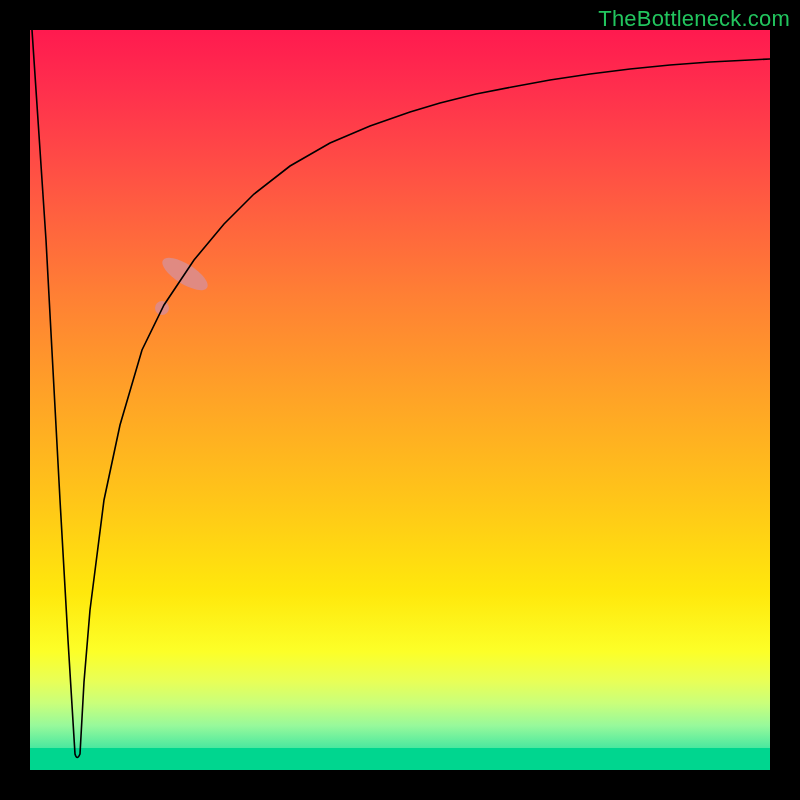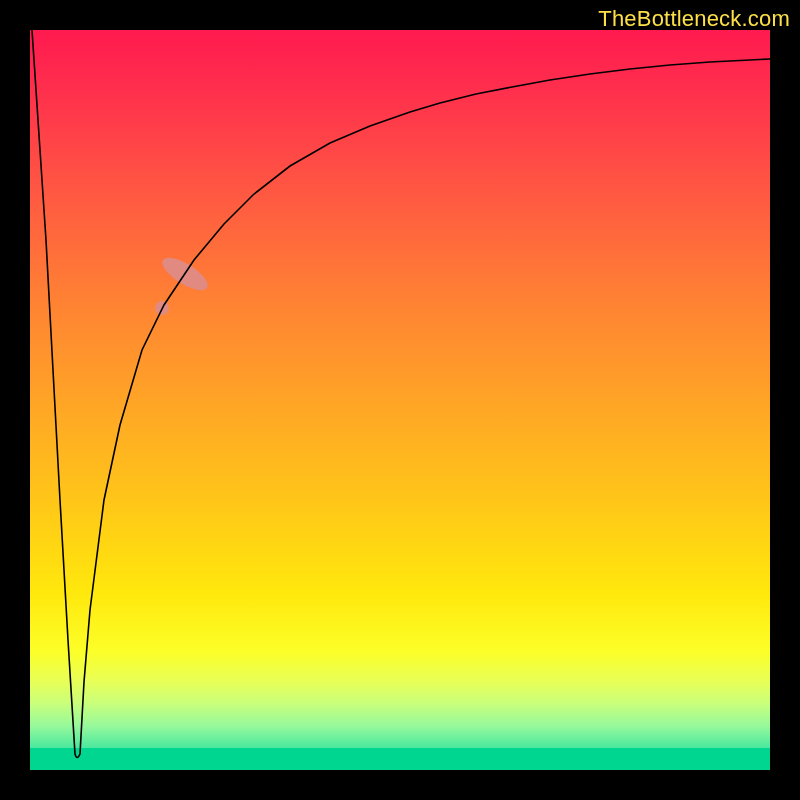--- a/index.html
+++ b/index.html
@@ -52,21 +52,21 @@
     left: 0;
     right: 0;
     bottom: 0;
     height: 22px;
     background: #00d68f;
   }
   .watermark {
     position: absolute;
     top: 6px;
     right: 10px;
-    color: #fde047;
+    color: #22c55e;
     font-size: 22px;
     font-weight: 500;
     letter-spacing: 0.2px;
     user-select: none;
   }
   svg.curve-layer {
     position: absolute;
     inset: 0;
     width: 100%;
     height: 100%;

